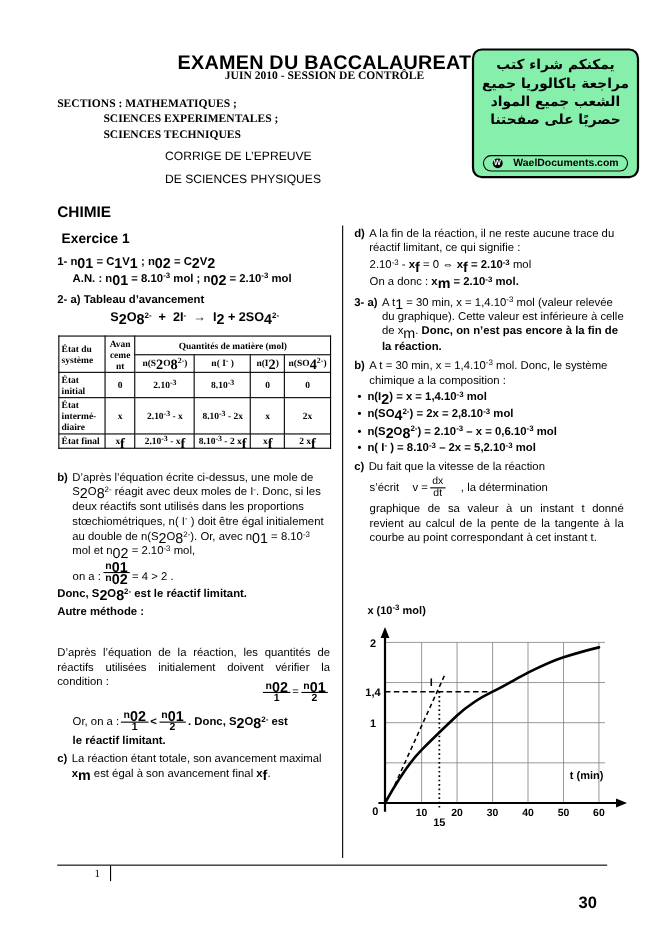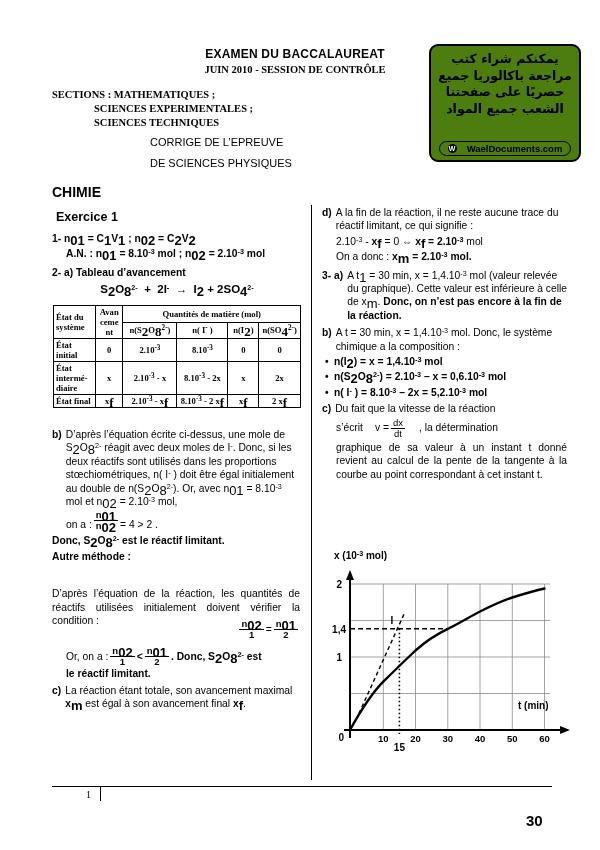--- a/index.html
+++ b/index.html
@@ -10,21 +10,21 @@
     color:#000;
     position:relative;
     overflow:hidden;
   }
   .page{position:absolute;inset:0;}
 
   
   .hdr{position:absolute;left:0;top:0;width:600px;height:176px;}
   .exam-title{
     position:absolute;left:150px;top:47px;width:290px;text-align:center;
-    font-weight:bold;font-size:12px;letter-spacing:.2px;
+    font-weight:bold;font-size:18px;letter-spacing:.2px;
   }
   .exam-sub{
     position:absolute;left:150px;top:64px;width:290px;text-align:center;
     font-family:"Liberation Serif",serif;font-weight:bold;font-size:10.5px;
   }
   .sections{
     position:absolute;left:52px;top:88px;width:300px;
     font-family:"Liberation Serif",serif;font-weight:bold;font-size:10.5px;
     line-height:14px;
   }
@@ -33,21 +33,21 @@
   .sections .l3{display:block;padding-left:42px;}
   .corrige{
     position:absolute;left:150px;top:132px;width:290px;
     font-weight:normal;font-size:11px;line-height:21px;
   }
 
   
   .stamp{
     position:absolute;left:429px;top:44px;width:152px;height:118px;
     border:2.5px solid #000;border-radius:9px;
-    background:#4d7c0f;
+    background:#86efac;
     box-sizing:border-box;
     padding:5px 4px 3px 4px;
   }
   .stamp .ar{
     direction:rtl;text-align:center;font-weight:bold;font-size:12.5px;
     line-height:16.5px;font-family:"DejaVu Sans",sans-serif;
     letter-spacing:-0.2px;
   }
   .stamp .site{
     position:absolute;left:8px;right:8px;bottom:4px;
@@ -142,22 +142,22 @@
     </div>
     <div class="corrige">
       <div>CORRIGE DE L’EPREUVE</div>
       <div>DE SCIENCES PHYSIQUES</div>
     </div>
   </div>
 
   <div class="stamp">
     <div class="ar">يمكنكم شراء كتب</div>
     <div class="ar">مراجعة باكالوريا جميع</div>
+    <div class="ar">الشعب جميع المواد</div>
     <div class="ar">حصريًا على صفحتنا</div>
-    <div class="ar">الشعب جميع المواد</div>
     <div class="site">
       <span class="dot">W</span>
       <span>WaelDocuments.com</span>
     </div>
   </div>
 
   <div class="chimie">CHIMIE</div>
   <div class="exercice">Exercice 1</div>
 
   <div class="divider"></div>
@@ -300,20 +300,21 @@
     </div>
 
     <div class="item" style="margin-top:4px;">
       <span class="mk">b)</span>
       <span class="tx">
         A t = 30 min, x = 1,4.10<sup>-3</sup> mol. Donc, le système chimique a la composition :
       </span>
     </div>
     <ul class="bullets">
       <li>n(I<sub>2</sub>) = x = 1,4.10<sup>-3</sup> mol</li>
+      <li>n(SO<sub>4</sub><sup>2-</sup>) = 2x = 2,8.10<sup>-3</sup> mol</li>
       <li>n(S<sub>2</sub>O<sub>8</sub><sup>2-</sup>) = 2.10<sup>-3</sup> – x = 0,6.10<sup>-3</sup> mol</li>
       <li>n( I<sup>-</sup> ) = 8.10<sup>-3</sup> – 2x = 5,2.10<sup>-3</sup> mol</li>
     </ul>
 
     <div class="item" style="margin-top:3px;">
       <span class="mk">c)</span>
       <span class="tx">Du fait que la vitesse de la réaction</span>
     </div>
     <div class="indent" style="display:flex;align-items:center;gap:12px;">
       <span>s’écrit</span>

